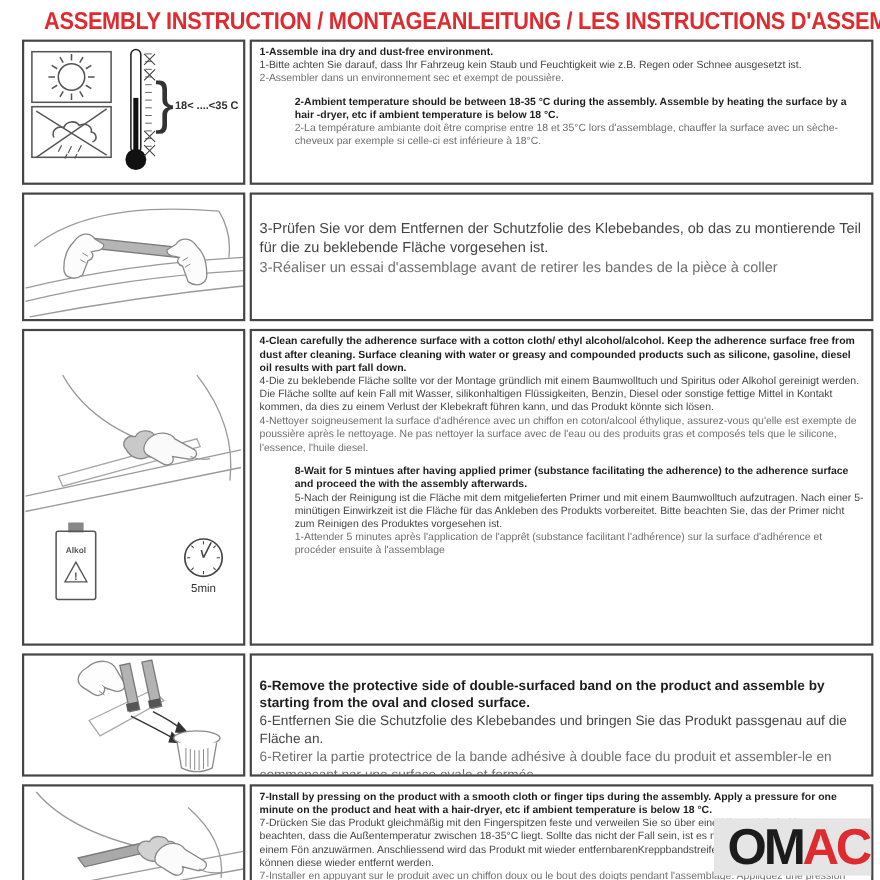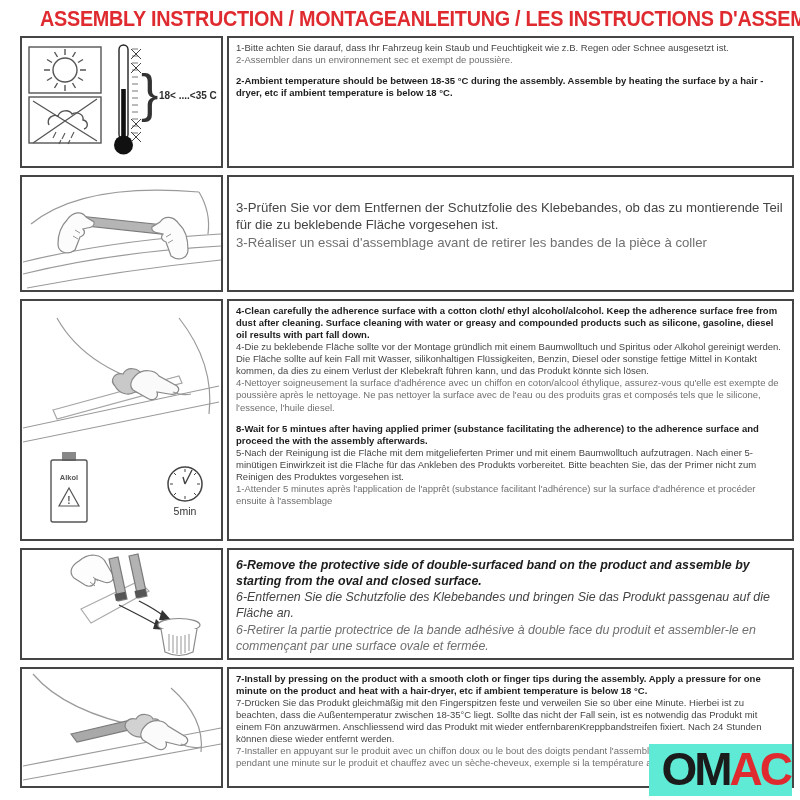--- a/index.html
+++ b/index.html
@@ -7,33 +7,33 @@
   .header-title{
     position:absolute;top:6px;left:0;width:800px;text-align:center;
     color:var(--accent-red,#df2b30);font-weight:bold;font-size:22px;white-space:nowrap;
     transform:scaleX(0.9);transform-origin:center;letter-spacing:-0.3px;
   }
   .instr-table{position:absolute;left:20px;top:36px;width:774px;display:flex;flex-direction:column;gap:7px;}
   .row{display:flex;gap:4px;}
   .cell{border:2px solid #454545;background:#fff;box-sizing:border-box;}
   .left-cell{flex:0 0 203px;display:flex;align-items:center;justify-content:center;overflow:hidden;}
   .right-cell{flex:1;padding:4px 7px;overflow:hidden;}
-  .h-r1{height:132px;} .h-r2{height:117px;} .h-r3{height:242px;} .h-r4{height:112px;} .h-r5{height:121px;}
+  .h-r1{height:132px;} .h-r2{height:117px;} .h-r3{height:288px;} .h-r4{height:112px;} .h-r5{height:121px;}
   .small p{font-size:9.5px;line-height:1.27;margin:0;}
   .big p{font-size:13.2px;line-height:1.32;margin:0;}
   .mid p{font-size:12.4px;line-height:1.3;margin:0;}
   p.en{font-weight:bold;color:#1d1d1d;}
   p.de{color:#454545;}
   p.fr{color:#6f6f6f;}
-  .group + .group{margin-top:9px;}
+  .group + .group{margin-top:9px;margin-left:32px;}
   .pt-big{padding-top:22px;}
-  .pt-mid{padding-top:7px;font-style:italic;}
+  .pt-mid{padding-top:19px;}
   svg{display:block;}
   .logo{
-    position:absolute;right:8px;top:744px;background:#5eead4;padding:2px 2px 4px 12px;z-index:5;
+    position:absolute;right:8px;top:744px;background:#e5e5e5;padding:2px 2px 4px 12px;z-index:5;
     font-weight:bold;font-size:46px;letter-spacing:-3px;line-height:1;
   }
   .logo .lg-black{color:var(--logo-black,#1b1b1b);}
   .logo .lg-red{color:var(--accent-red,#df2b30);}
 </style>
 </head>
 <body>
 
 <div class="header-title">ASSEMBLY INSTRUCTION / MONTAGEANLEITUNG / LES INSTRUCTIONS D'ASSEMBLAGE</div>
 
@@ -59,25 +59,27 @@
           <circle cx="100.5" cy="106" r="9.5" fill="#111"></circle>
           <path d="M109 10h6 M109 17h6 M109 24h6 M109 31h6 M109 38h6 M109 45h6 M109 52h6 M109 59h6 M109 66h6 M109 73h6 M109 80h6 M109 87h6 M109 94h6" stroke="#666" stroke-width="0.9"></path>
           <path d="M108 10 L118 20 M118 10 L108 20 M108 24 L118 34 M118 24 L108 34 M108 80 L118 90 M118 80 L108 90 M108 93 L118 103 M118 93 L108 103" stroke="#444" stroke-width="1"></path>
           <text x="118" y="72" font-size="52" fill="#333">}</text>
           <text x="136" y="60" font-size="10" font-weight="bold" fill="#2e2e2e">18&lt; ....&lt;35 C</text>
         </g>
       </svg>
     </div>
     <div class="cell right-cell h-r1 small">
       <div class="group">
+        <p class="en">1-Assemble ina dry and dust-free environment.</p>
         <p class="de">1-Bitte achten Sie darauf, dass Ihr Fahrzeug kein Staub und Feuchtigkeit wie z.B. Regen oder Schnee ausgesetzt ist.</p>
         <p class="fr">2-Assembler dans un environnement sec et exempt de poussière.</p>
       </div>
       <div class="group">
         <p class="en">2-Ambient temperature should be between 18-35 °C  during the assembly. Assemble by heating the surface by a hair -dryer, etc if ambient temperature is below 18 °C.</p>
+        <p class="fr">2-La température ambiante doit être comprise entre 18 et 35°C lors d'assemblage, chauffer la surface avec un sèche-cheveux par exemple si celle-ci est inférieure à 18°C.</p>
       </div>
     </div>
   </div>
 
   <div class="row">
     <div class="cell left-cell h-r2">
       <svg width="198" height="112" viewBox="0 0 198 112" fill="none" stroke="#9a9a9a" stroke-width="1.2">
         <path d="M8 46 Q60 4 176 14"></path>
         <path d="M176 14 Q188 34 185 56"></path>
         <path d="M0 84 Q90 62 198 56"></path>

